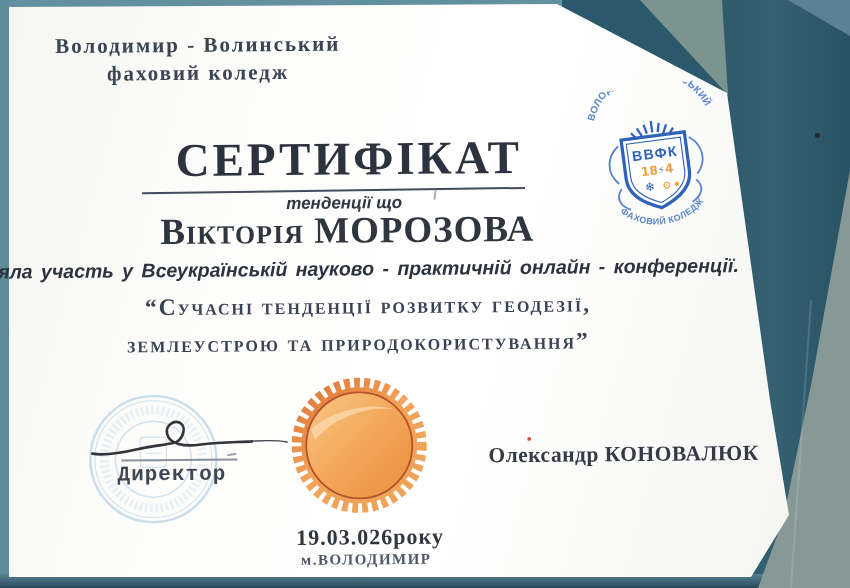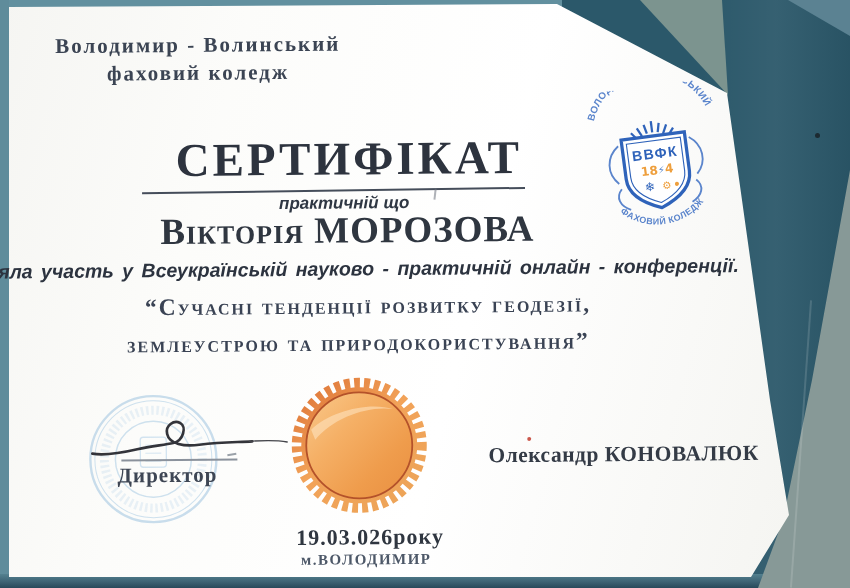--- a/index.html
+++ b/index.html
@@ -37,21 +37,21 @@
   #cert-subtitle{left:345px;top:193px;font-style:italic;font-weight:700;font-size:17px;color:#2f3743;
      font-family:"Liberation Sans",sans-serif;}
   #recipient{left:348px;top:208px;font-size:37px;font-weight:600;font-variant:small-caps;
      letter-spacing:1px;color:#2f3640;}
   #participation{left:358px;top:257px;font-style:italic;font-weight:600;font-size:19.5px;color:#2c333f;
      font-family:"Liberation Sans",sans-serif;word-spacing:3px;}
   .conf-line{font-variant:small-caps;font-weight:600;font-size:23.5px;letter-spacing:2px;color:#3a4354;}
   #conf1{left:368px;top:292px;}
   #conf2{left:358px;top:329px;}
   #sig-rule{left:120px;top:457px;width:116px;height:1.5px;background:#8b929c;}
-  #sig-role{left:116px;top:461px;font-weight:700;font-size:21px;letter-spacing:1px;color:#3e4654;}
+  #sig-role{left:116px;top:461px;font-weight:700;font-size:21px;letter-spacing:1px;color:#3e4654;font-family:Liberation Mono, monospace;}
   #signer-name{left:487px;top:444px;font-weight:700;font-size:21.5px;letter-spacing:.5px;color:#343b46;}
   #footer-date{left:368px;top:524px;font-weight:700;font-size:22px;letter-spacing:1px;color:#2f3640;
      font-feature-settings:"onum";}
   #footer-place{left:364px;top:551px;font-weight:600;font-size:15px;letter-spacing:1.5px;color:#4d5868;}
   
   #crease{left:435px;top:189px;width:2px;height:11px;background:rgba(110,115,125,.55);transform:rotate(7deg);}
   #dash-artifact{left:226px;top:452px;width:9px;height:2px;background:#9aa1a8;transform:rotate(-8deg);}
   #red-dot{left:526px;top:438px;width:4px;height:4px;border-radius:50%;background:#c23a2b;opacity:.85;}
   
   #logo{left:583px;top:88px;transform:rotate(-7deg);}
@@ -123,21 +123,21 @@
         <tspan fill="#ee9f3d">18</tspan><tspan fill="#4f7fca" font-size="11">⚡</tspan><tspan fill="#ee9f3d">4</tspan>
       </text>
       <text x="-10" y="28" text-anchor="middle" font-family="DejaVu Sans, sans-serif" font-size="13" fill="#2f63ba">❄</text>
       <text x="8" y="28" text-anchor="middle" font-family="DejaVu Sans, sans-serif" font-size="11" fill="#ee9f3d">⚙</text>
       <circle cx="19" cy="24" r="2.2" fill="#ee9f3d"></circle>
     </svg>
   </div>
 
   <div class="abs center" id="cert-title">СЕРТИФІКАТ</div>
   <div class="abs" id="title-rule"></div>
-  <div class="abs center" id="cert-subtitle">практичній що</div>
+  <div class="abs center" id="cert-subtitle">тенденції що</div>
   <div class="abs" id="crease"></div>
 
   <div class="abs center" id="recipient">Вікторія МОРОЗОВА</div>
 
   <div class="abs center" id="participation">взяла участь у Всеукраїнській науково - практичній онлайн - конференції.</div>
 
   <div class="abs center conf-line" id="conf1">“Сучасні тенденції розвитку геодезії,</div>
   <div class="abs center conf-line" id="conf2">землеустрою та природокористування”</div>
 
   <div class="abs" id="stamp">

